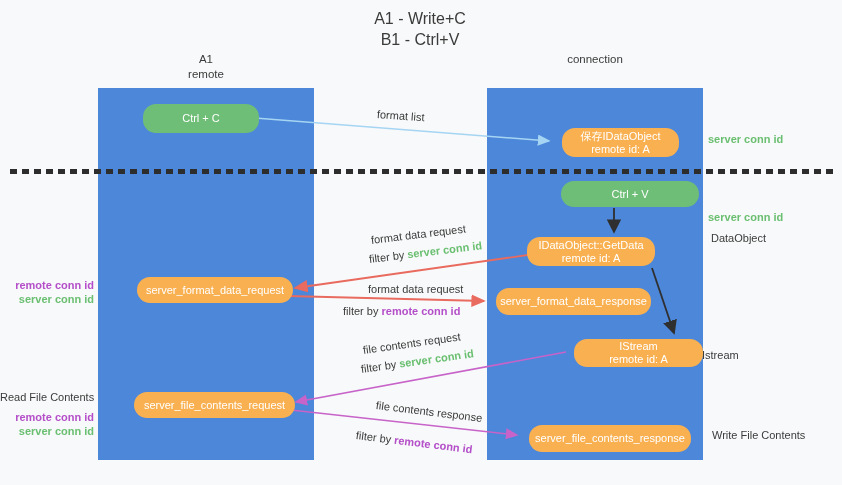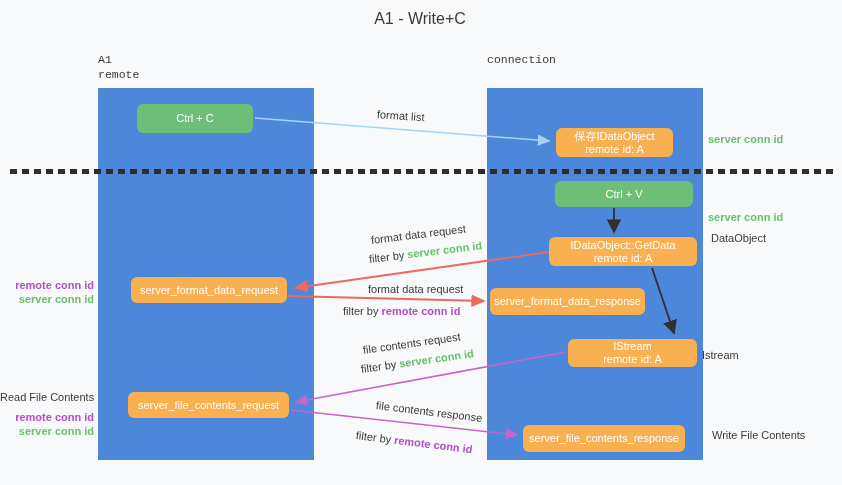--- a/index.html
+++ b/index.html
@@ -10,24 +10,24 @@
   * { margin:0; padding:0; box-sizing:border-box; }
   html,body { background:var(--bg); }
   #canvas {
     position:relative; width:842px; height:485px; overflow:hidden;
     background:var(--bg);
     font-family:"Liberation Sans", sans-serif; color:var(--text-dark);
   }
   .abs { position:absolute; }
   .title { width:240px; left:300px; top:8px; text-align:center; font-size:16px; line-height:21px; color:var(--text-dark); }
   .lane { background:var(--lane-blue); top:88px; height:372px; width:216px; }
-  .lane-header { top:52px; width:216px; font-size:11.5px; line-height:15px; color:var(--text-dark);font-family:Liberation Mono, monospace; }
+  .lane-header { top:52px; width:216px; text-align:center; font-size:11.5px; line-height:15px; color:var(--text-dark); }
   .node {
     display:flex; flex-direction:column; align-items:center; justify-content:center;
-    color:#fff; font-size:11px; line-height:13px; text-align:center; border-radius:6px;
+    color:#fff; font-size:11px; line-height:13px; text-align:center; border-radius:13px;margin-left:6px;
   }
   .node.green { background:var(--node-green); }
   .node.orange { background:var(--node-orange); }
   .divider {
     left:10px; top:169px; width:826px; height:5px;
     background:repeating-linear-gradient(90deg, #2d2d2d 0 7px, transparent 7px 12px);
   }
   svg.arrows { left:0; top:0; pointer-events:none; }
   .st-blue  { stroke:var(--arrow-blue);    stroke-width:1.6; fill:none; }
   .st-red   { stroke:var(--arrow-red);     stroke-width:1.8; fill:none; }
@@ -43,20 +43,21 @@
   .side-label { font-size:11px; white-space:nowrap; }
   .side-left  { left:0; width:94px; text-align:right; }
 </style>
 </head>
 <body>
 
 <div id="canvas">
 
   <div class="abs title">
     <div>A1 - Write+C</div>
+    <div>B1 - Ctrl+V</div>
   </div>
 
   <div class="abs lane-header" style="left:98px;">
     <div>A1</div>
     <div>remote</div>
   </div>
   <div class="abs lane-header" style="left:487px;">
     <div>connection</div>
   </div>
 
@@ -92,21 +93,21 @@
   <div class="abs node green" style="left:137px; top:104px; width:116px; height:29px;">
     <div>Ctrl + C</div>
   </div>
   <div class="abs node orange" style="left:556px; top:128px; width:117px; height:29px;">
     <div>保存IDataObject</div>
     <div>remote id: A</div>
   </div>
   <div class="abs node green" style="left:555px; top:181px; width:138px; height:26px;">
     <div>Ctrl + V</div>
   </div>
-  <div class="abs node orange" style="left:549px; top:237px; width:148px; height:29px;">
+  <div class="abs node orange" style="left:521px; top:237px; width:128px; height:29px;">
     <div>IDataObject::GetData</div>
     <div>remote id: A</div>
   </div>
   <div class="abs node orange" style="left:131px; top:277px; width:156px; height:26px;">
     <div>server_format_data_request</div>
   </div>
   <div class="abs node orange" style="left:490px; top:288px; width:155px; height:27px;justify-content:center;">
     <div>server_format_data_response</div>
   </div>
   <div class="abs node orange" style="left:568px; top:339px; width:129px; height:28px;">

